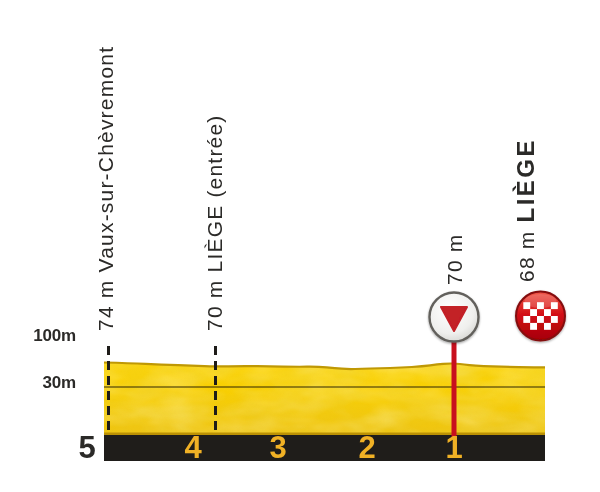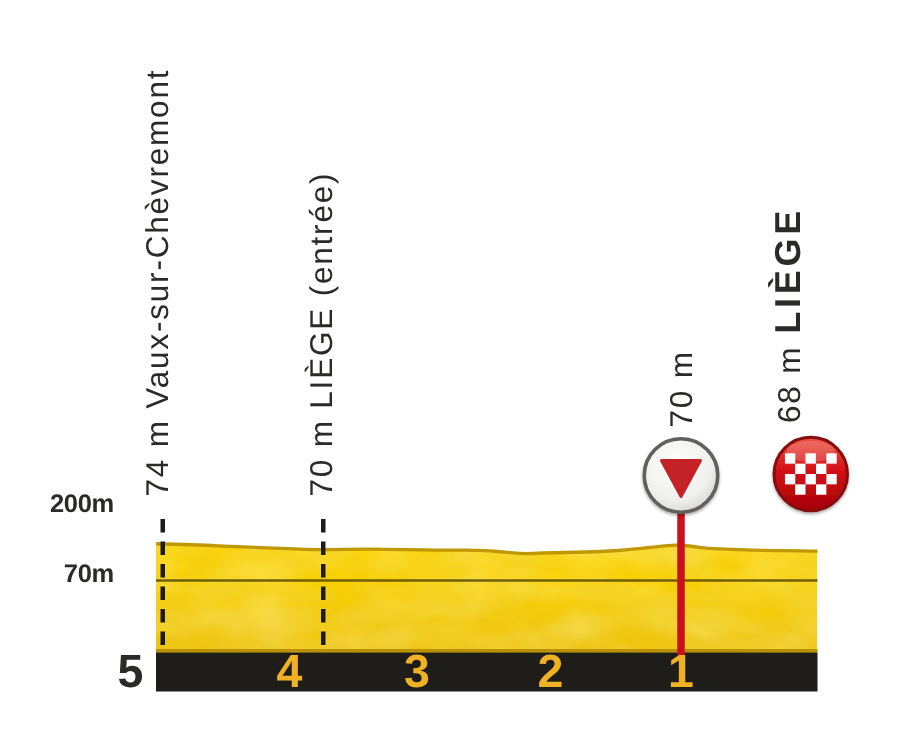--- a/index.html
+++ b/index.html
@@ -87,22 +87,22 @@
           <rect x="544.0" y="309.1" width="6.9" height="6.9" fill="#ffffff"></rect>
           <rect x="523.3" y="316.0" width="6.9" height="6.9" fill="#ffffff"></rect>
           <rect x="537.0" y="316.0" width="6.9" height="6.9" fill="#ffffff"></rect>
           <rect x="550.9" y="316.0" width="6.9" height="6.9" fill="#ffffff"></rect>
           <rect x="530.1" y="322.9" width="6.9" height="6.9" fill="#ffffff"></rect>
           <rect x="544.0" y="322.9" width="6.9" height="6.9" fill="#ffffff"></rect>
         </g>
     </g>
   </svg>
 
-  <div class="txt ylab" style="left:16px;top:326px;">200m</div>
-  <div class="txt ylab" style="left:16px;top:373px;">70m</div>
+  <div class="txt ylab" style="left:16px;top:326px;">100m</div>
+  <div class="txt ylab" style="left:16px;top:373px;">30m</div>
 
   <div class="txt kmnum dark" style="left:65px;">5</div>
   <div class="txt kmnum" style="left:171px;">4</div>
   <div class="txt kmnum" style="left:256px;">3</div>
   <div class="txt kmnum" style="left:345px;">2</div>
   <div class="txt kmnum" style="left:432px;">1</div>
 
   <div class="txt vlabel" style="left:94px;top:331px;">74 m Vaux-sur-Chèvremont</div>
   <div class="txt vlabel" style="left:203px;top:331px;">70 m LIÈGE (entrée)</div>
   <div class="txt vlabel" style="left:443px;top:285px;">70 m</div>

